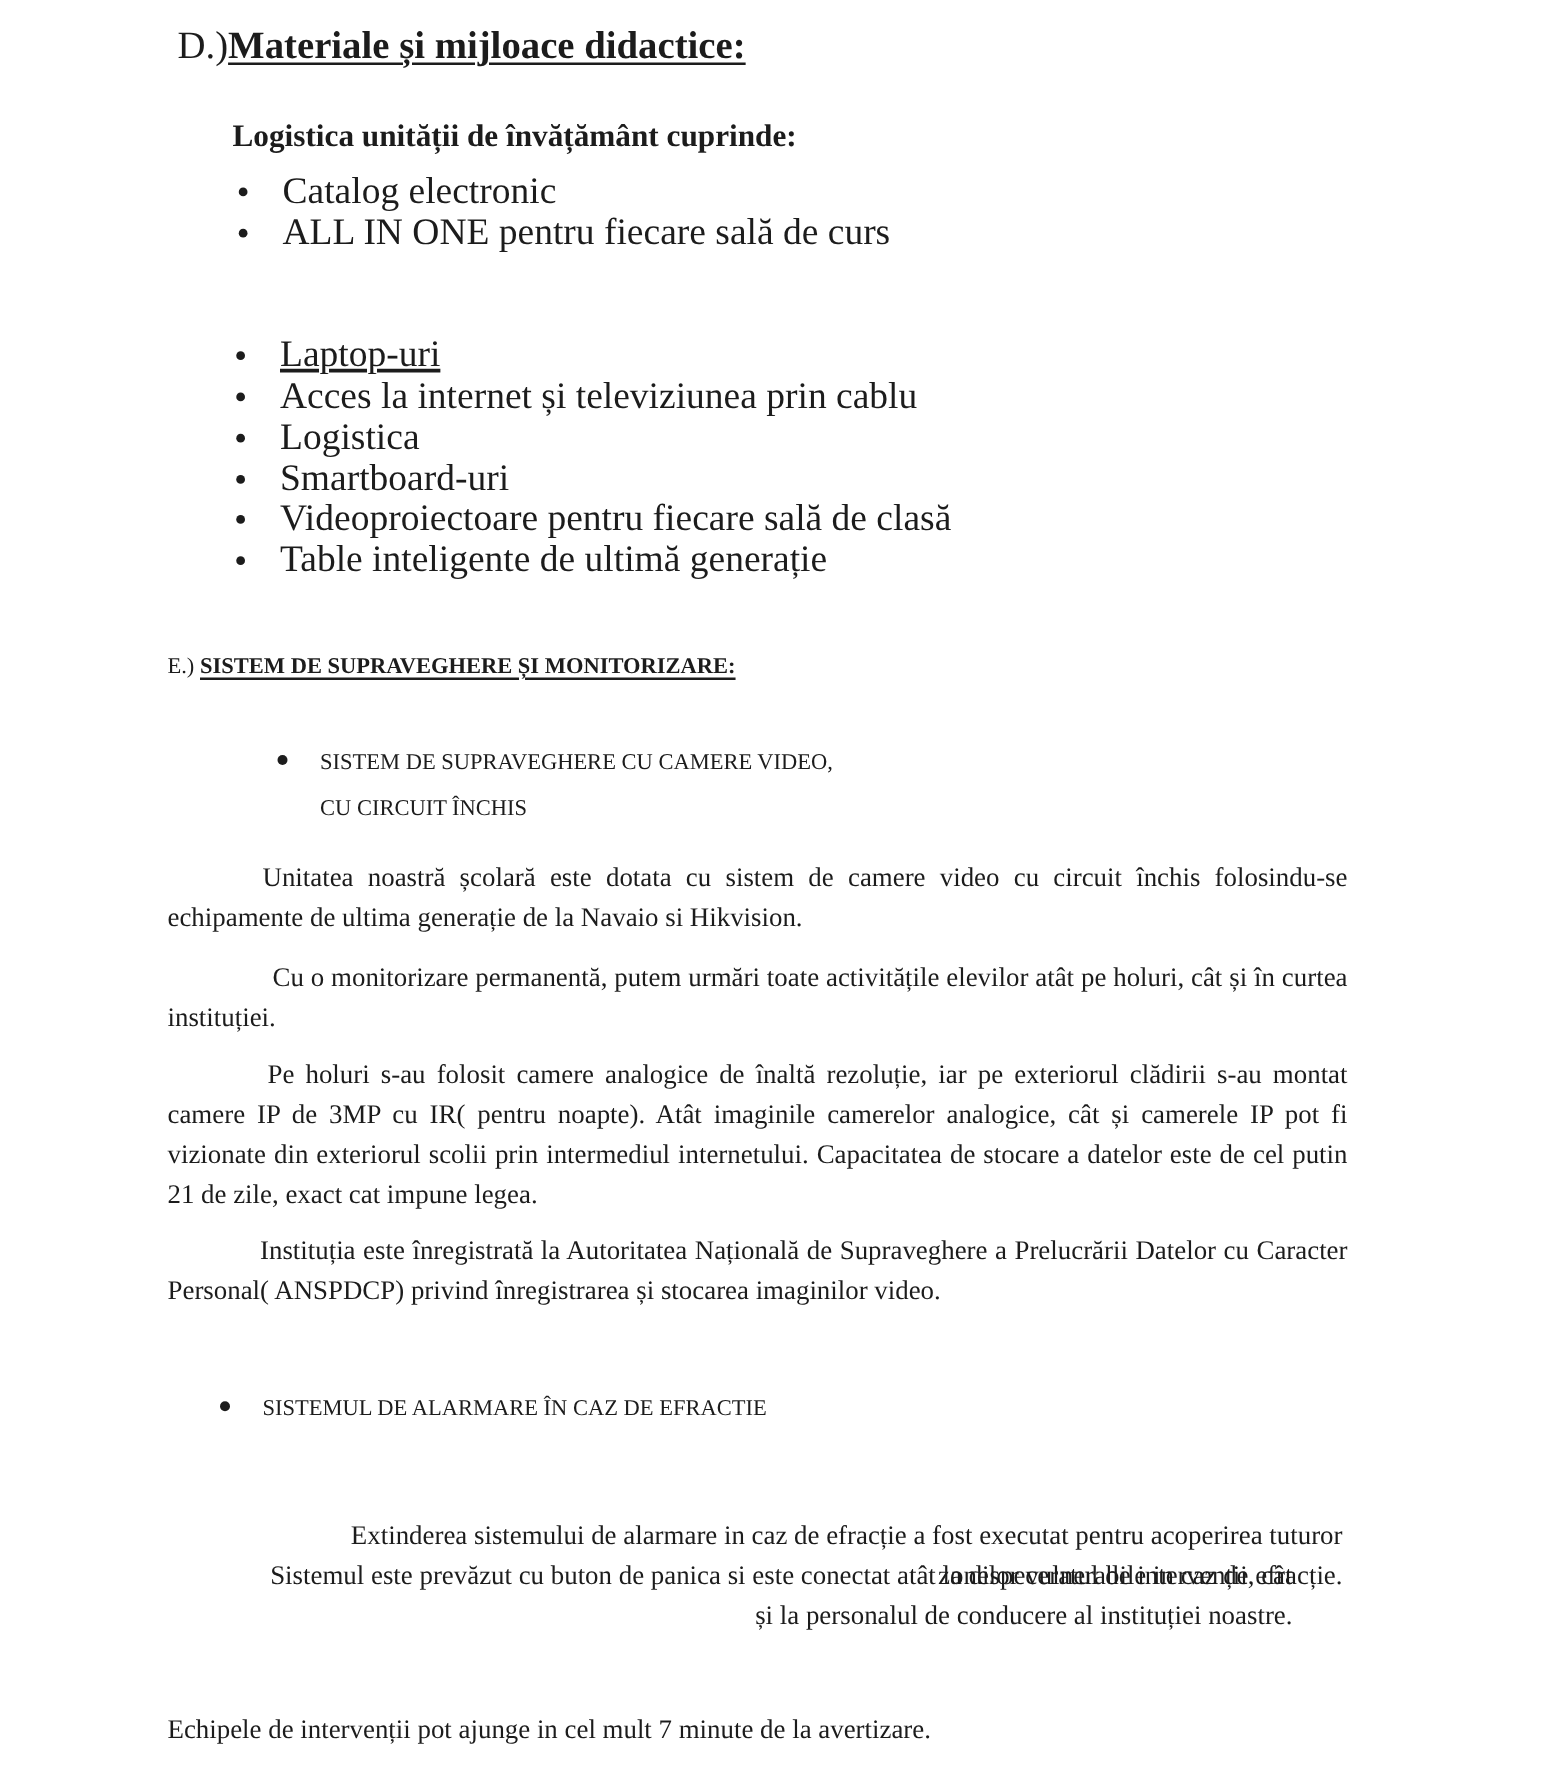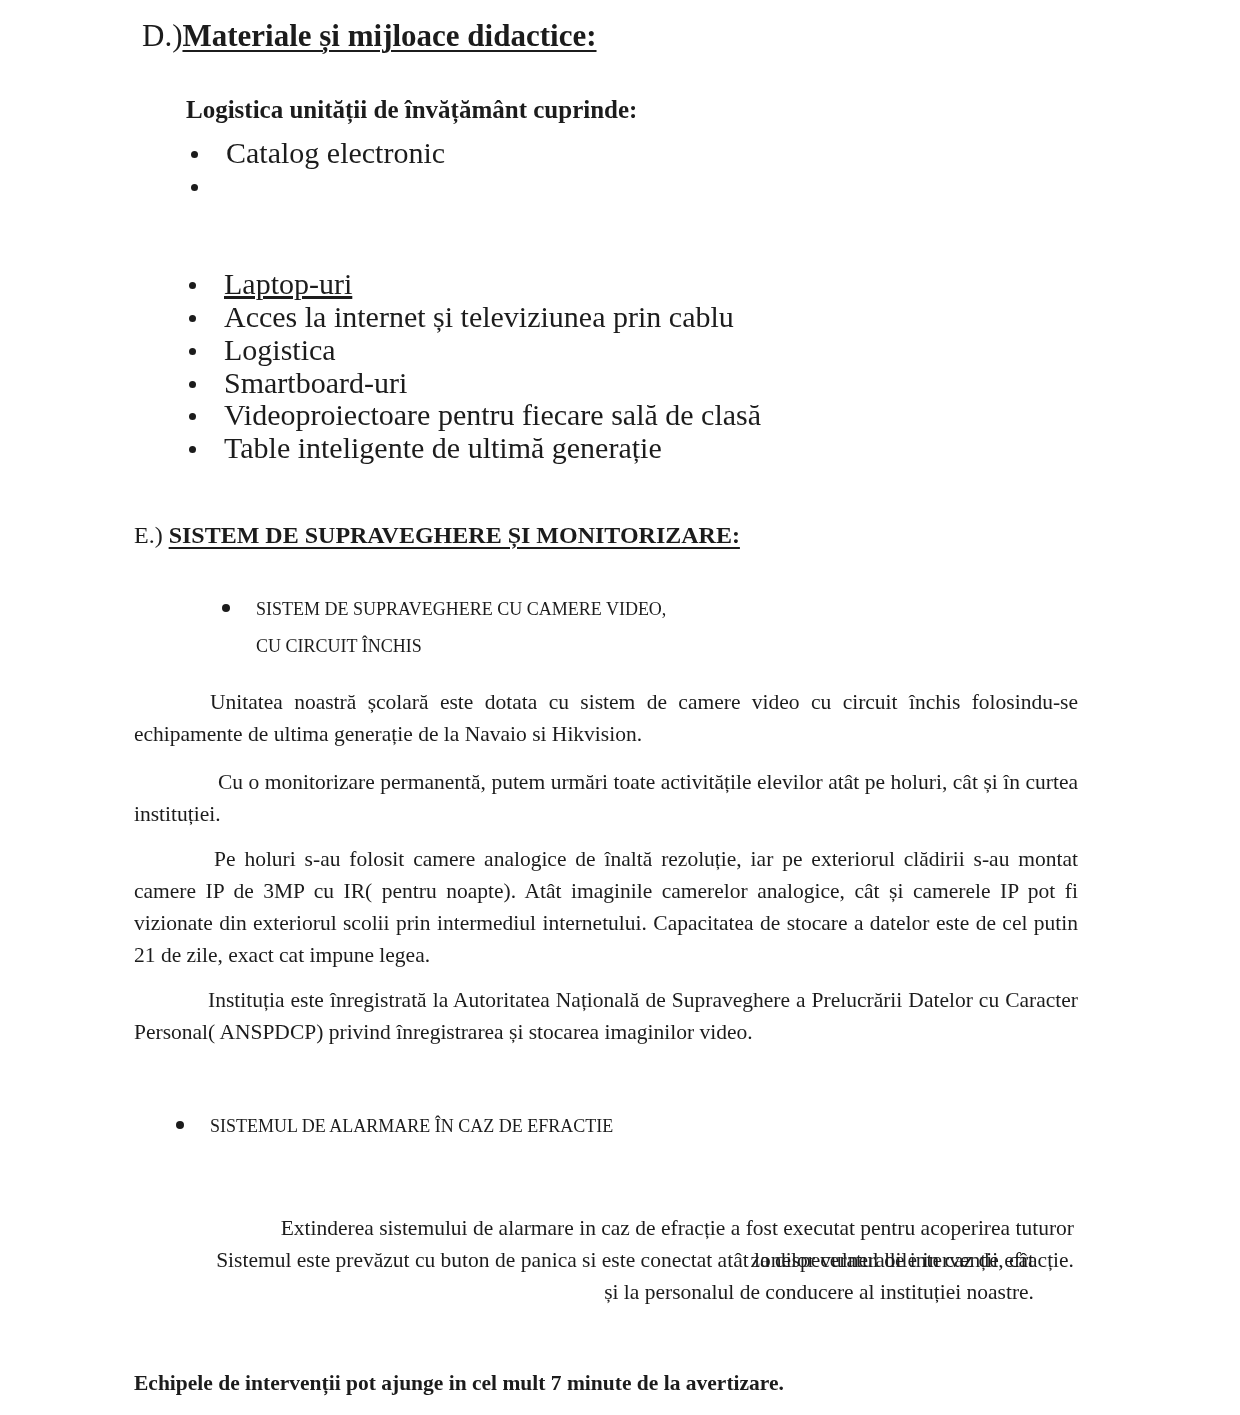--- a/index.html
+++ b/index.html
@@ -6,39 +6,39 @@
     body {
       width: 1240px; height: 1415px; position: relative; overflow: hidden;
       font-family: "Liberation Serif", "DejaVu Serif", serif; color: #1c1c1c;
     }
     .abs { position: absolute; white-space: nowrap; }
     .h-d { left: 142px; top: 18px; font-size: 31px; }
     .h-d .u { font-weight: bold; text-decoration: underline; text-decoration-thickness: 2px; text-underline-offset: 4px; }
     .sub { left: 186px; top: 96px; font-size: 25px; font-weight: bold; }
     .bul { font-size: 30px; }
     .bul .dot { display: inline-block; width: 7px; height: 7px; border-radius: 50%; background: #1c1c1c; vertical-align: middle; margin-right: 28px; position: relative; top: -2px; }
-    .h-e { left: 134px; top: 522px; font-size: 24px; }
+    .h-e { left: 134px; top: 522px; font-size: 18px; }
     .h-e .u { font-weight: bold; text-decoration: underline; text-decoration-thickness: 2px; text-underline-offset: 4px; }
     .big { font-size: 18px; }
     .big .dot { display: inline-block; width: 8px; height: 8px; border-radius: 50%; background: #1c1c1c; vertical-align: middle; margin-right: 26px; position: relative; top: -3px; }
     .para { position: absolute; left: 134px; width: 944px; font-size: 21.5px; line-height: 32px; text-align: justify; text-indent: 76px; }
     .para.left { text-align: right; }
-    .bold-line { left: 134px; top: 1371px; font-size: 21.5px; font-weight: bold; }
+    .bold-line { left: 134px; top: 1371px; font-size: 21.5px; font-weight: normal; }
   </style>
 </head>
 <body>
 
 <div class="abs h-d">
   <span>D.)</span><span class="u">Materiale și mijloace didactice:</span>
 </div>
 
 <div class="abs sub">Logistica unității de învățământ cuprinde:</div>
 
 <div class="abs bul" style="left:191px; top:136px;"><span class="dot"></span><span>Catalog electronic</span></div>
-<div class="abs bul" style="left:191px; top:169px;"><span class="dot"></span></div>
+<div class="abs bul" style="left:191px; top:169px;"><span class="dot"></span><span>ALL IN ONE pentru fiecare sală de curs</span></div>
 
 <div class="abs bul" style="left:189px; top:267px;text-decoration:underline;"><span class="dot"></span><span>Laptop-uri</span></div>
 <div class="abs bul" style="left:189px; top:300px;"><span class="dot"></span><span>Acces la internet și televiziunea prin cablu</span></div>
 <div class="abs bul" style="left:189px; top:333px;"><span class="dot"></span><span>Logistica</span></div>
 <div class="abs bul" style="left:189px; top:366px;"><span class="dot"></span><span>Smartboard-uri</span></div>
 <div class="abs bul" style="left:189px; top:398px;"><span class="dot"></span><span>Videoproiectoare pentru fiecare sală de clasă</span></div>
 <div class="abs bul" style="left:189px; top:431px;"><span class="dot"></span><span>Table inteligente de ultimă generație</span></div>
 
 <div class="abs h-e">
   <span>E.)</span> <span class="u">SISTEM DE SUPRAVEGHERE ȘI MONITORIZARE:</span>

